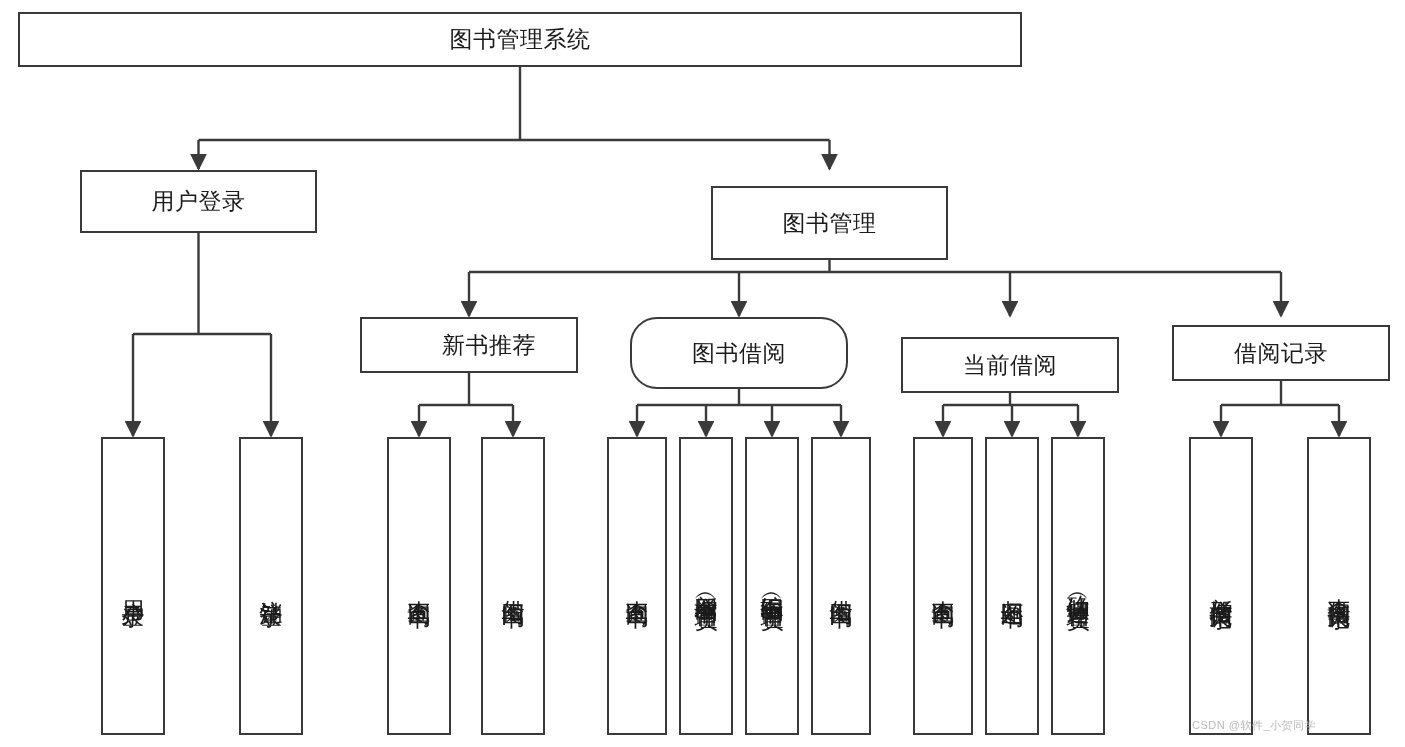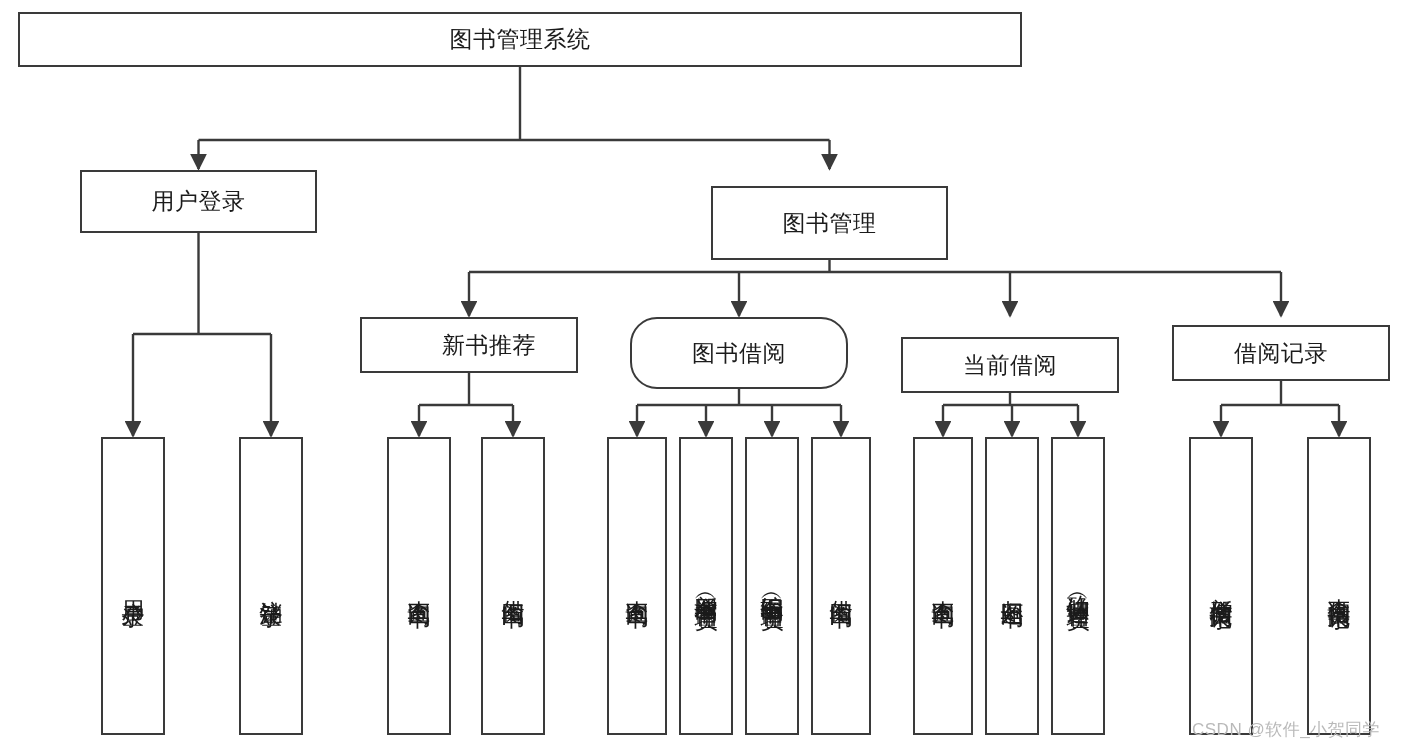--- a/index.html
+++ b/index.html
@@ -51,21 +51,21 @@
     justify-content: center;
   }
   .node.vert .vtext {
     writing-mode: vertical-rl;
     text-orientation: upright;
     white-space: nowrap;
     display: block;
   }
   .watermark {
     position: absolute;
-    font-size: 17px;
+    font-size: 11px;
     color: #b9b9b9;
     white-space: nowrap;
     letter-spacing: 0.5px;
   }
 </style>
 </head>
 <body>
 
 <div id="stage">
 

